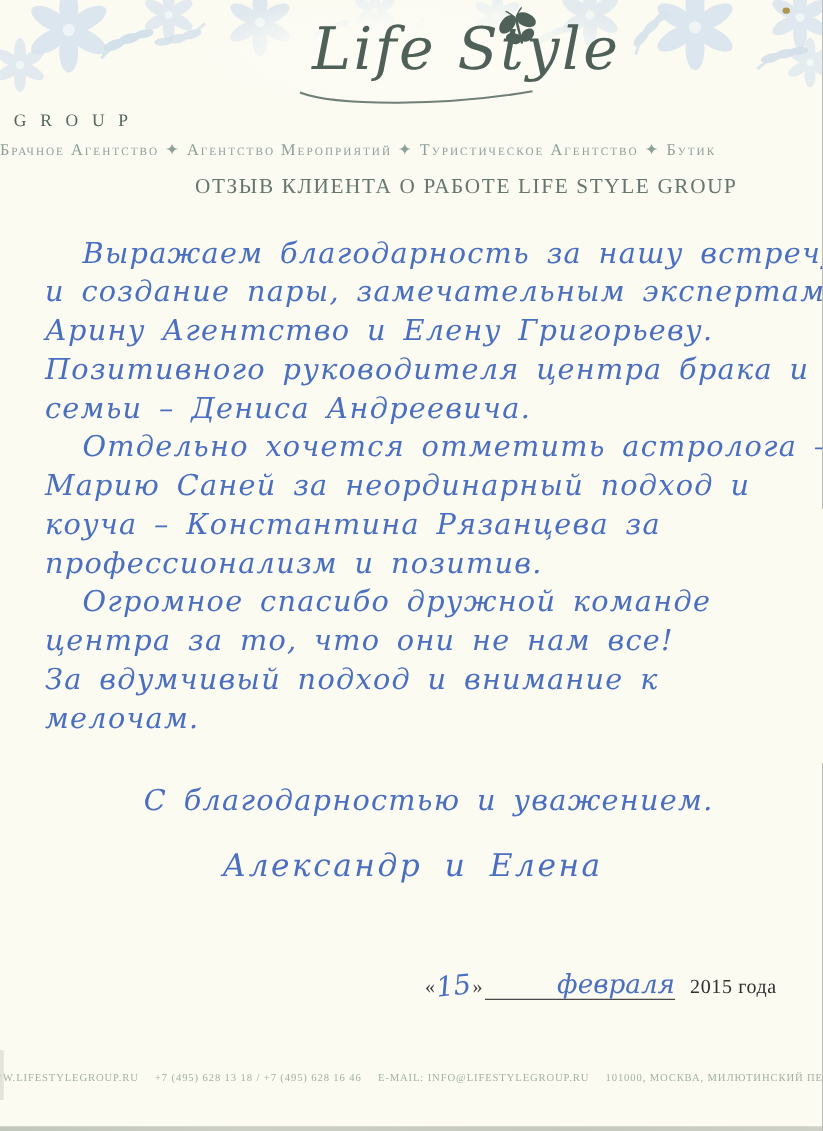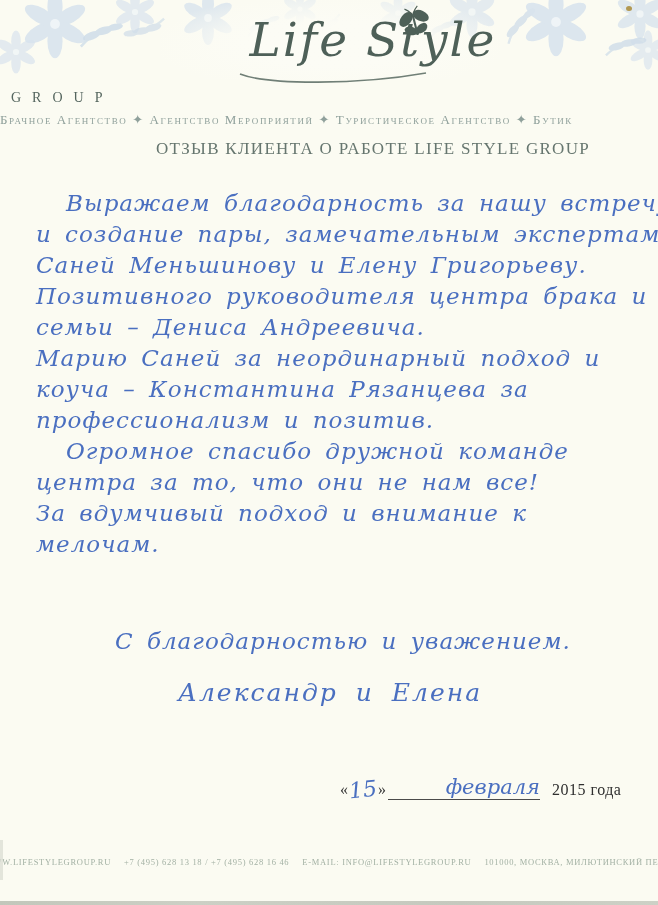--- a/index.html
+++ b/index.html
@@ -148,23 +148,24 @@
     <path d="M2,4 C30,15 120,15 188,3" stroke="var(--logo,#4e6058)" stroke-width="1.6" fill="none" opacity=".8"></path>
   </svg>
   <div class="logo-group">GROUP</div>
 
   <div class="services">Брачное Агентство  ✦  Агентство Мероприятий  ✦  Туристическое Агентство  ✦  Бутик</div>
   <div class="review-title">ОТЗЫВ КЛИЕНТА О РАБОТЕ LIFE STYLE GROUP</div>
 
   <div class="body-block">
       <div class="hand-line indent">Выражаем благодарность за нашу встречу</div>
       <div class="hand-line">и создание пары, замечательным экспертам:</div>
-      <div class="hand-line">Саней Меньшинову и Елену Григорьеву.</div>
+      <div class="hand-line">Арину Агентство и Елену Григорьеву.</div>
       <div class="hand-line">Позитивного руководителя центра брака и</div>
       <div class="hand-line">семьи – Дениса Андреевича.</div>
+      <div class="hand-line indent">Отдельно хочется отметить астролога –</div>
       <div class="hand-line">Марию Саней за неординарный подход и</div>
       <div class="hand-line">коуча – Константина Рязанцева за</div>
       <div class="hand-line">профессионализм и позитив.</div>
       <div class="hand-line indent">Огромное спасибо дружной команде</div>
       <div class="hand-line">центра за то, что они не нам все!</div>
       <div class="hand-line">За вдумчивый подход и внимание к</div>
       <div class="hand-line">мелочам.</div>
     </div>
 
   <div class="hand closing">С благодарностью и уважением.</div>

